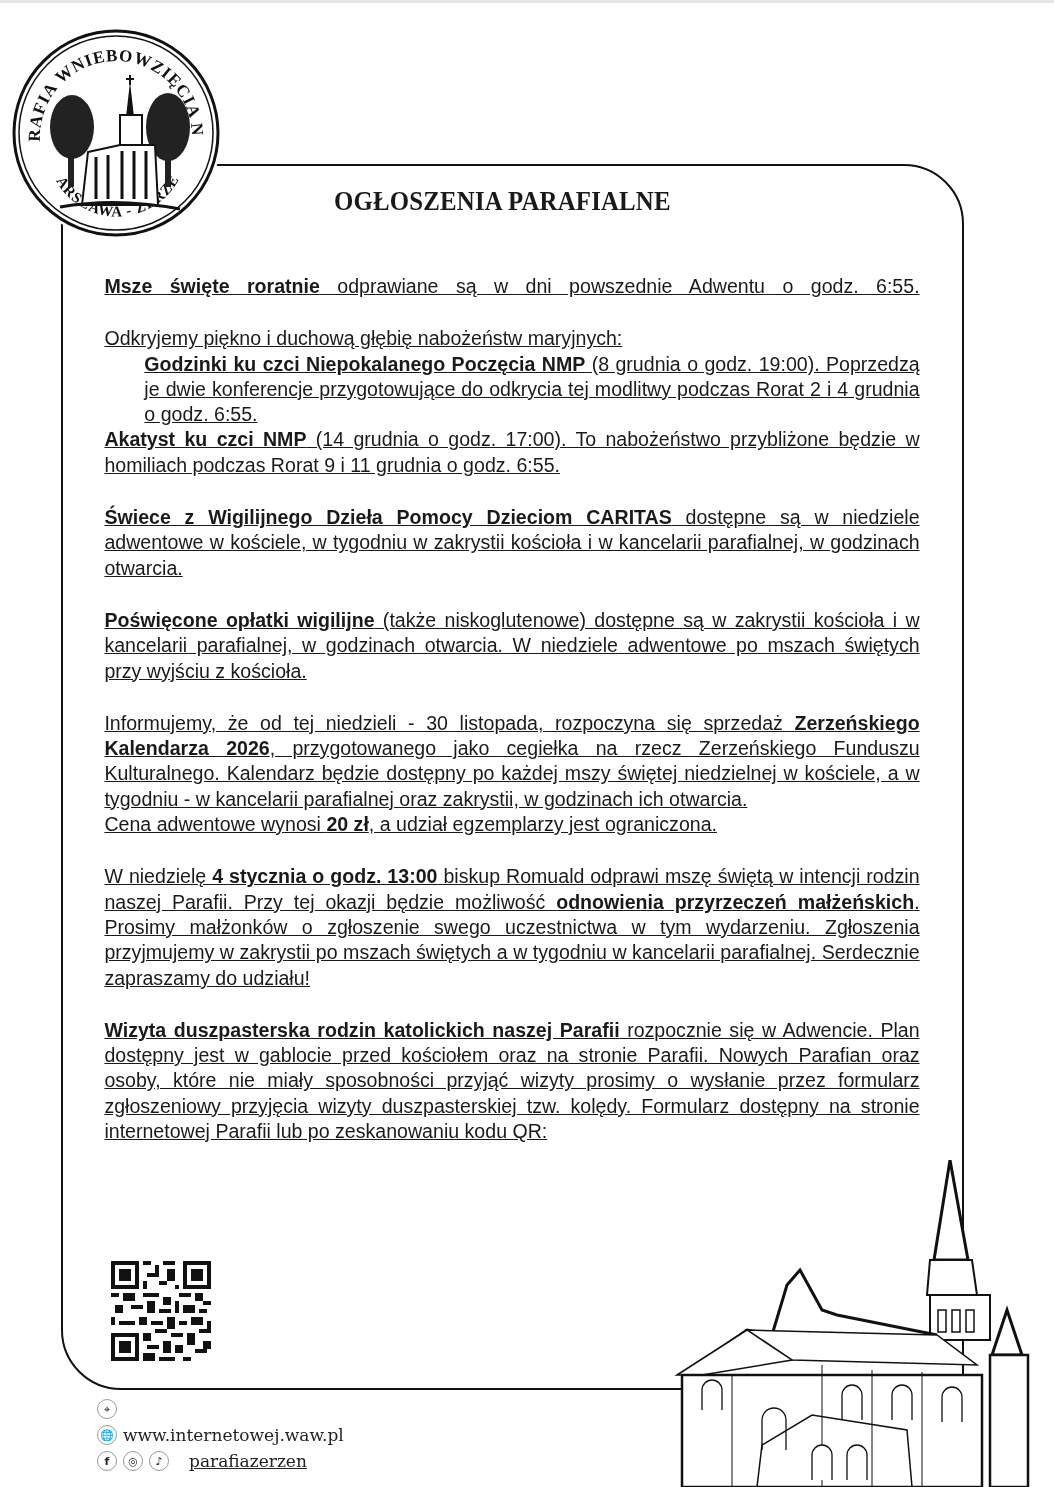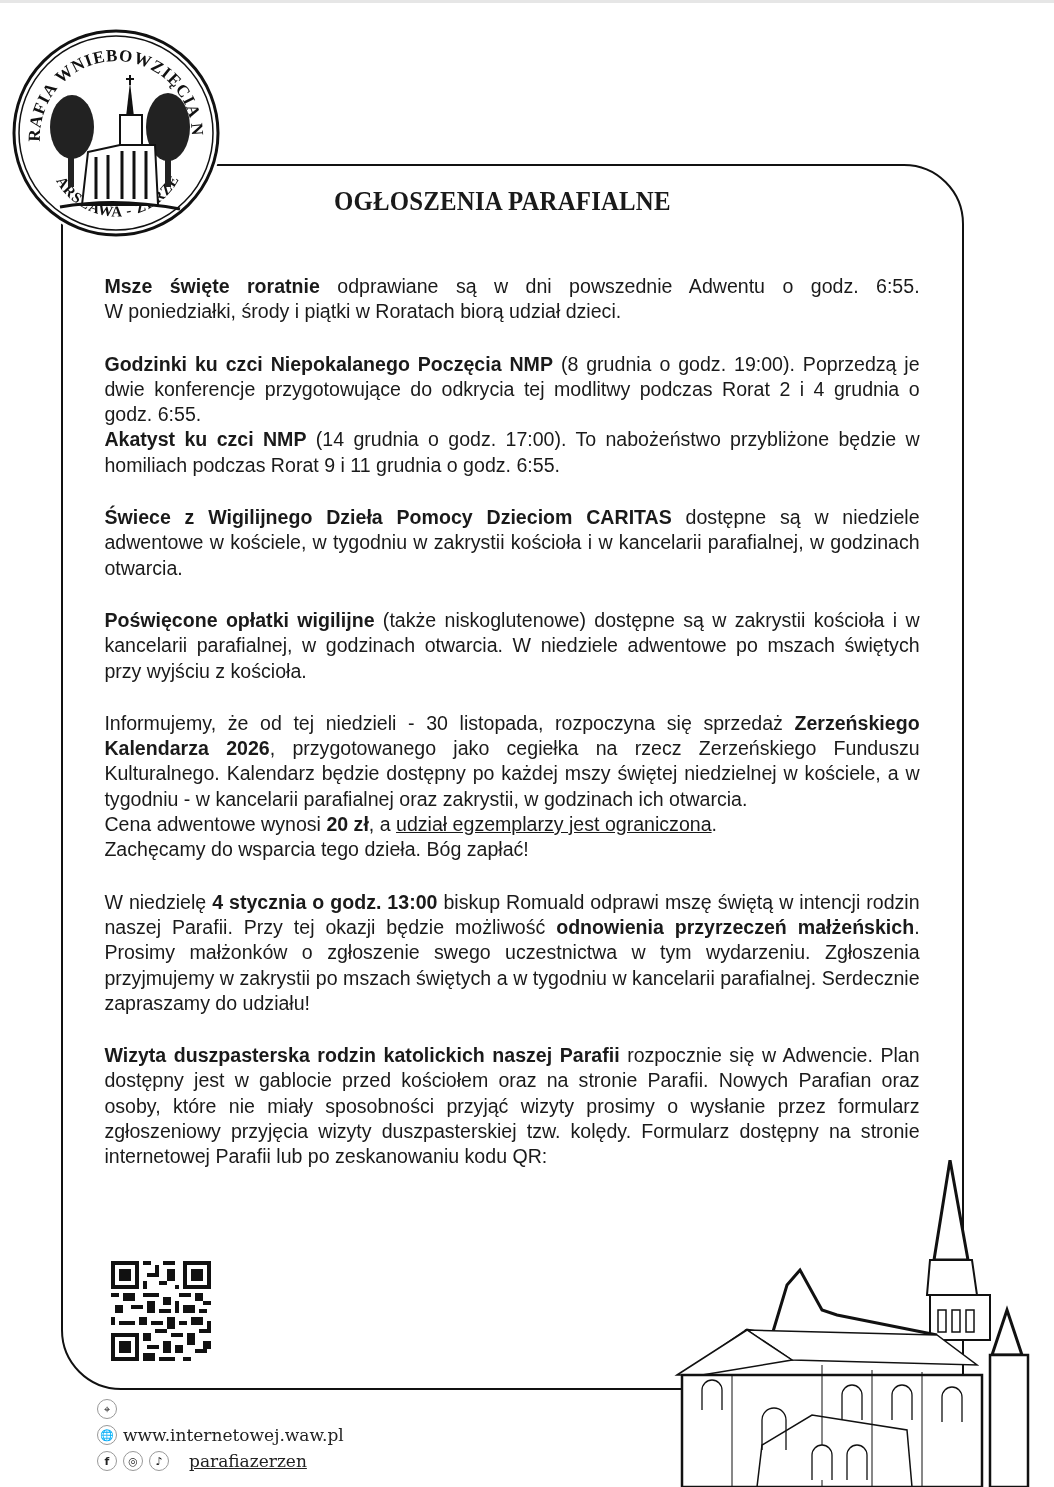--- a/index.html
+++ b/index.html
@@ -7,21 +7,21 @@
            font-family: "Liberation Serif", "DejaVu Serif", serif; color: #1a1a1a; }
     .topline { position: absolute; left: 0; top: 0; width: 1054px; height: 3px; background: #e6e6e6; }
     .frame { position: absolute; left: 61px; top: 164px; width: 903px; height: 1226px;
              border-top: 2px solid #111; border-left: 2px solid #111; border-right: 2px solid #111; border-bottom: 2px solid #111;
              border-top-right-radius: 60px; border-bottom-left-radius: 60px; box-sizing: border-box; }
     .logo { position: absolute; left: 10px; top: 27px; width: 212px; height: 212px; background: #fff; border-radius: 50%; }
     .title { position: absolute; left: 334px; top: 186px; font-size: 27px; font-weight: bold;
              letter-spacing: 0.2px; font-family: "Liberation Serif", serif; transform: scaleX(0.92); transform-origin: left; }
     .content { position: absolute; left: 104px; top: 274px; width: 816px; font-size: 19.6px; line-height: 25.3px; }
     .para { margin: 0 0 27px 0; text-align: justify; font-family: "Liberation Sans Narrow", "Liberation Sans", sans-serif;
-            transform: scaleX(0.999); }
+            transform: scaleX(0.999); text-decoration: underline; }
     .para .line { display: block; text-align: justify; text-align-last: justify; white-space: nowrap; }
     .para .line.last { text-align-last: left; }
     b { font-weight: bold; }
     u { text-decoration: underline; }
     .ln { display: block; }
     .qr { position: absolute; left: 111px; top: 1261px; width: 100px; height: 100px; }
     .church { position: absolute; left: 672px; top: 1160px; width: 382px; height: 327px; }
     .footer { position: absolute; left: 97px; top: 1396px; font-family: "DejaVu Serif", serif; font-size: 17px; color: #222; }
     .frow { display: flex; align-items: center; height: 26px; }
     .ficon { width: 20px; height: 20px; border: 1.5px solid #999; border-radius: 50%; display: inline-flex;
@@ -69,36 +69,35 @@
     <path d="M 50 180 Q 106 170 170 182" stroke="#111" stroke-width="3" fill="none"></path>
   </svg>
 </div>
 
 <div class="title">OGŁOSZENIA PARAFIALNE</div>
 
 <div class="content">
 
   <div class="para">
     <span class="line"><b>Msze święte roratnie</b><span> odprawiane są w dni powszednie Adwentu o godz. 6:55.</span></span>
-    <span class="line last">W poniedziałki, środy i piątki w Roratach biorą udział dzieci.</span>
   </div>
 
   <div class="para">
-    <span class="ln" style="text-align: justify;"><b>Godzinki ku czci Niepokalanego Poczęcia NMP</b><span> (8 grudnia o godz. 19:00). Poprzedzą je dwie konferencje przygotowujące do odkrycia tej modlitwy podczas Rorat 2 i 4 grudnia o godz. 6:55.</span></span>
+    <span class="ln">Odkryjemy piękno i duchową głębię nabożeństw maryjnych:</span>
+    <span class="ln" style="text-align: justify; margin-left: 40px;"><b>Godzinki ku czci Niepokalanego Poczęcia NMP</b><span> (8 grudnia o godz. 19:00). Poprzedzą je dwie konferencje przygotowujące do odkrycia tej modlitwy podczas Rorat 2 i 4 grudnia o godz. 6:55.</span></span>
     <span class="ln" style="text-align: justify;"><b>Akatyst ku czci NMP</b><span> (14 grudnia o godz. 17:00). To nabożeństwo przybliżone będzie w homiliach podczas Rorat 9 i 11 grudnia o godz. 6:55.</span></span>
   </div>
 
   <div class="para"><b>Świece z Wigilijnego Dzieła Pomocy Dzieciom CARITAS</b><span> dostępne są w niedziele adwentowe w kościele, w tygodniu w zakrystii kościoła i w kancelarii parafialnej, w godzinach otwarcia.</span></div>
 
   <div class="para"><b>Poświęcone opłatki wigilijne</b><span> (także niskoglutenowe) dostępne są w zakrystii kościoła i w kancelarii parafialnej, w godzinach otwarcia. W niedziele adwentowe po mszach świętych przy wyjściu z kościoła.</span></div>
 
   <div class="para">
     <span class="ln" style="text-align: justify;"><span>Informujemy, że od tej niedzieli - 30 listopada, rozpoczyna się sprzedaż </span><b>Zerzeńskiego Kalendarza 2026</b><span>, przygotowanego jako cegiełka na rzecz Zerzeńskiego Funduszu Kulturalnego. Kalendarz będzie dostępny po każdej mszy świętej niedzielnej w kościele, a w tygodniu - w kancelarii parafialnej oraz zakrystii, w godzinach ich otwarcia.</span></span>
     <span class="ln"><span>Cena adwentowe wynosi </span><b>20 zł</b><span>, a </span><u>udział egzemplarzy jest ograniczona</u><span>.</span></span>
-    <span class="ln">Zachęcamy do wsparcia tego dzieła. Bóg zapłać!</span>
   </div>
 
   <div class="para"><span>W niedzielę </span><b>4 stycznia o godz. 13:00</b><span> biskup Romuald odprawi mszę świętą w intencji rodzin naszej Parafii. Przy tej okazji będzie możliwość </span><b>odnowienia przyrzeczeń małżeńskich</b><span>. Prosimy małżonków o zgłoszenie swego uczestnictwa w tym wydarzeniu. Zgłoszenia przyjmujemy w zakrystii po mszach świętych a w tygodniu w kancelarii parafialnej. Serdecznie zapraszamy do udziału!</span></div>
 
   <div class="para"><b>Wizyta duszpasterska rodzin katolickich naszej Parafii</b><span> rozpocznie się w Adwencie. Plan dostępny jest w gablocie przed kościołem oraz na stronie Parafii. Nowych Parafian oraz osoby, które nie miały sposobności przyjąć wizyty prosimy o wysłanie przez formularz zgłoszeniowy przyjęcia wizyty duszpasterskiej tzw. kolędy. Formularz dostępny na stronie internetowej Parafii lub po zeskanowaniu kodu QR:</span></div>
 </div>
 
 <div class="qr">
   <svg width="100" height="100" viewBox="0 0 25 25" shape-rendering="crispEdges">
     <rect width="25" height="25" fill="#fff"></rect>

